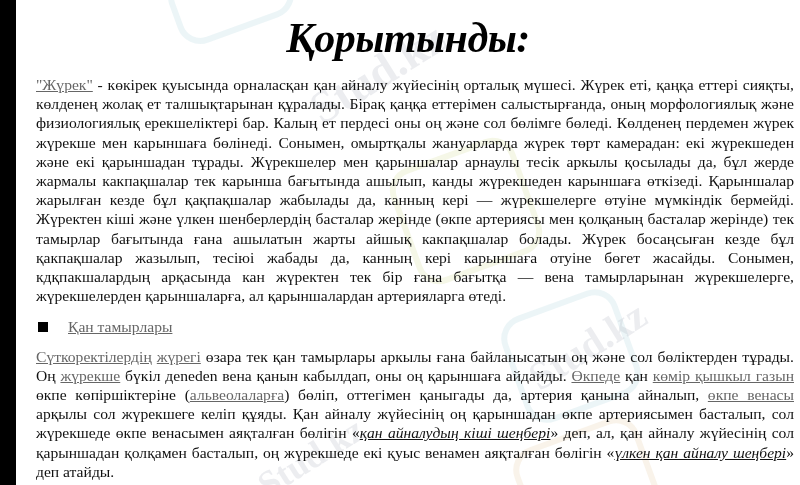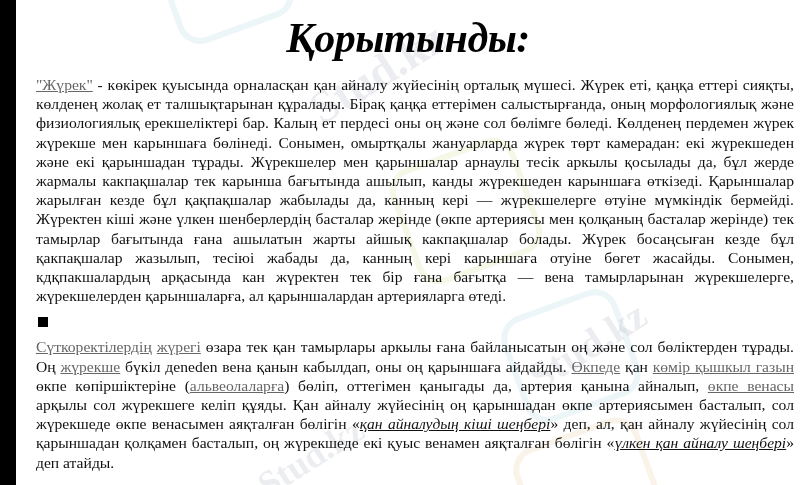--- a/index.html
+++ b/index.html
@@ -108,17 +108,18 @@
   <div class="watermark wm2">Stud.kz</div>
   <div class="watermark wm3">Stud.kz</div>
 
   <h1 class="title" style="margin:0;">Қорытынды:</h1>
 
   <div class="content">
     <p><a class="link">"Жүрек"</a><span> - көкірек қуысында орналасқан қан айналу жүйесінің орталық мүшесі. Жүрек еті, қаңқа еттері сияқты, көлденең жолақ ет талшықтарынан құралады. Бірақ қаңқа еттерімен салыстырғанда, оның морфологиялық және физиологиялық ерекшеліктері бар. Калың ет пердесі оны оң және сол бөлімге бөледі. Көлденең пердемен жүрек жүрекше мен карыншаға бөлінеді. Сонымен, омыртқалы жануарларда жүрек төрт камерадан: екі жүрекшеден және екі қарыншадан тұрады. Жүрекшелер мен қарыншалар арнаулы тесік аркылы қосылады да, бұл жерде жармалы какпақшалар тек карынша бағытында ашылып, канды жүрекшеден карыншаға өткізеді. Қарыншалар жарылған кезде бұл қақпақшалар жабылады да, канның кері — жүрекшелерге өтуіне мүмкіндік бермейді. Жүректен кіші және үлкен шенберлердің басталар жерінде (өкпе артериясы мен қолқаның басталар жерінде) тек тамырлар бағытында ғана ашылатын жарты айшық какпақшалар болады. Жүрек босаңсыған кезде бұл қакпақшалар жазылып, тесіюі жабады да, канның кері карыншаға отуіне бөгет жасайды. Сонымен, кдқпакшалардың арқасында кан жүректен тек бір ғана бағытқа — вена тамырларынан жүрекшелерге, жүрекшелерден қарыншаларға, ал қарыншалардан артерияларга өтеді.</span></p>
 
     <div class="bullet-row">
       <span class="bullet-square"></span>
+      <a class="link">Қан тамырлары</a>
     </div>
 
     <p><a class="link">Сүткоректілердің</a> <a class="link">жүрегі</a><span> өзара тек қан тамырлары аркылы ғана байланысатын оң және сол бөліктерден тұрады. Оң </span><a class="link">жүрекше</a><span> бүкіл деneden вена қанын кабылдап, оны оң қарыншаға айдайды. </span><a class="link">Өкпеде</a><span> қан </span><a class="link">көмір қышкыл газын</a><span> өкпе көпіршіктеріне (</span><a class="link">альвеолаларға</a><span>) бөліп, оттегімен қаныгады да, артерия қанына айналып, </span><a class="link">өкпе венасы</a><span> арқылы сол жүрекшеге келіп құяды. Қан айналу жүйесінің оң қарыншадан өкпе артериясымен басталып, сол жүрекшеде өкпе венасымен аяқталған бөлігін «</span><em class="term">қан айналудың кіші шеңбері</em><span>» деп, ал, қан айналу жүйесінің сол қарыншадан қолқамен басталып, оң жүрекшеде екі қуыс венамен аяқталған бөлігін «</span><em class="term">үлкен қан айналу шеңбері</em><span>» деп атайды.</span></p>
   </div>
 </div>
 
 </body></html>

